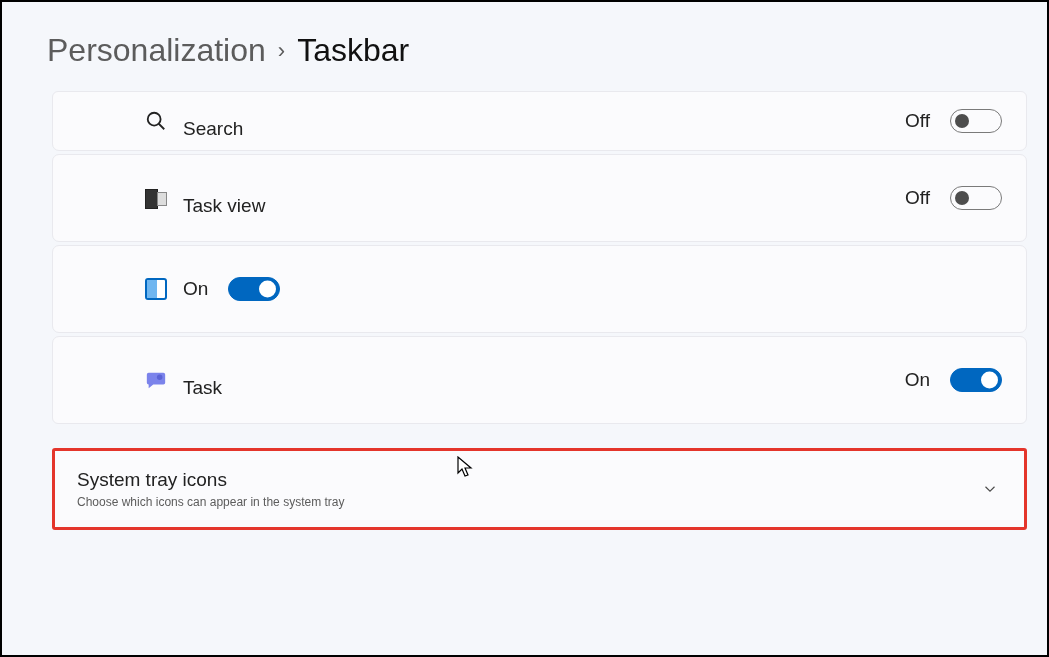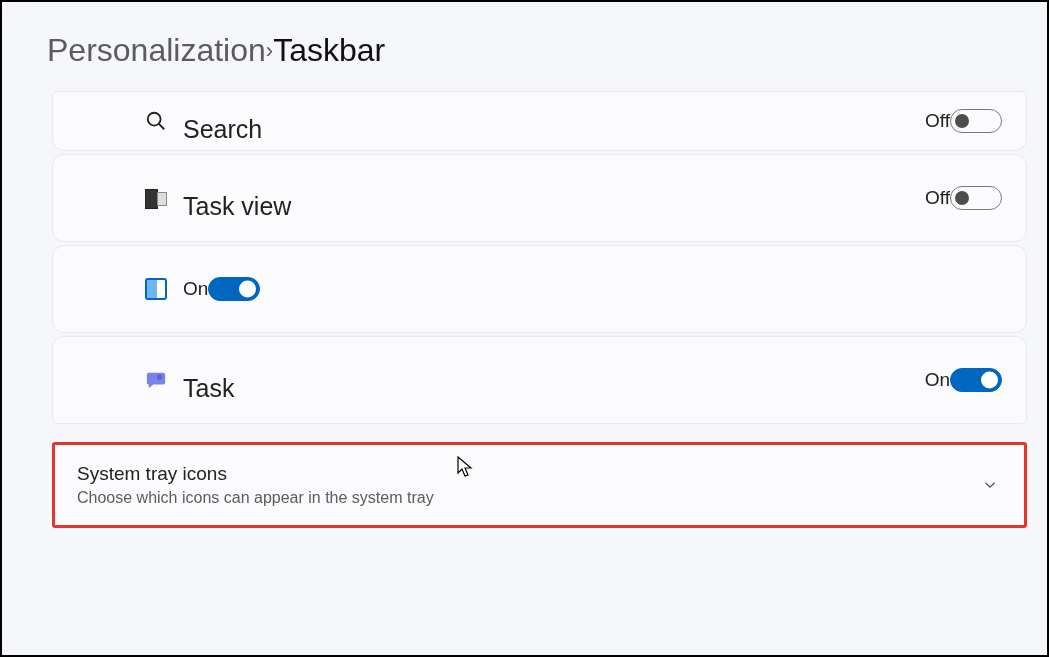--- a/index.html
+++ b/index.html
@@ -9,21 +9,21 @@
     width: 1049px;
     height: 657px;
     border: 2px solid #000;
     overflow: hidden;
     position: relative;
   }
   .breadcrumb {
     padding: 30px 0 22px 45px;
     display: flex;
     align-items: center;
-    gap: 0;
+    gap: 12px;
   }
   .breadcrumb-parent {
     font-size: 32px;
     font-weight: 400;
     color: #5c5c5c;
   }
   .breadcrumb-sep {
     font-size: 22px;
     color: #5c5c5c;
   }
@@ -40,41 +40,41 @@
     border: 1px solid #e9e9ee;
     border-radius: 6px;
     height: 88px;
     display: flex;
     align-items: center;
     padding: 0 24px 0 90px;
     margin-bottom: 3px;
     position: relative;
   }
   .setting-row.first { border-top-left-radius: 6px; border-top-right-radius: 6px; height: 60px;}
-  .settings-list .top-block .setting-row { border-radius: 12px; }
+  .settings-list .top-block .setting-row { border-radius: 7px; }
   .settings-list .top-block .setting-row:first-child { border-top-left-radius: 6px; border-top-right-radius: 6px; }
   .settings-list .top-block .setting-row:last-child { border-bottom-left-radius: 6px; border-bottom-right-radius: 6px; }
   .setting-row .icon-slot {
     position: absolute;
     left: 90px;
     width: 26px; height: 26px;
     display:flex;align-items:center;justify-content:center;
   }
   .setting-row { padding-left: 130px; }
   .icon-slot { position:absolute; left:90px; width:24px;height:24px; display:flex;align-items:center;justify-content:center;}
   .setting-label {
-    font-size: 25px;
+    font-size: 19px;
     color: #222;
     flex: 1;
     margin-top: 16px;
   }
   .state-label {
     font-size: 19px;
     color: #222;
-    margin-right: 0;
+    margin-right: 20px;
   }
   .toggle {
     width: 52px;
     height: 24px;
     border-radius: 14px;
     position: relative;
     cursor: pointer;
   }
   .toggle.off {
     background: #fbfbfd;
@@ -97,33 +97,33 @@
     right:3px; top:50%; transform:translateY(-50%);
     width:17px;height:17px;border-radius:50%;
     background:#fff;
   }
 
   .expander {
     background: #fbfbfd;
     border: 1px solid #e8e8ef;
     border-radius: 6px;
     padding: 18px 24px 18px 22px;
-    margin-top: 18px;
+    margin-top: 24px;
     display:flex;
     align-items:center;
     cursor:pointer;
     position:relative;
   }
   .expander .titles { flex:1; }
   .expander .exp-title{
     font-size: 19px;
     color:#222;
   }
   .expander .exp-sub{
-    font-size: 16px;
+    font-size: 12px;
     color:#5c5c5c;
     margin-top:4px;
   }
   .expander.highlight{
     border: 3px solid #e4352b;
     border-radius: 3px;
   }
   .chevron {
     width: 20px; height:20px;
     display:flex;align-items:center;justify-content:center;

